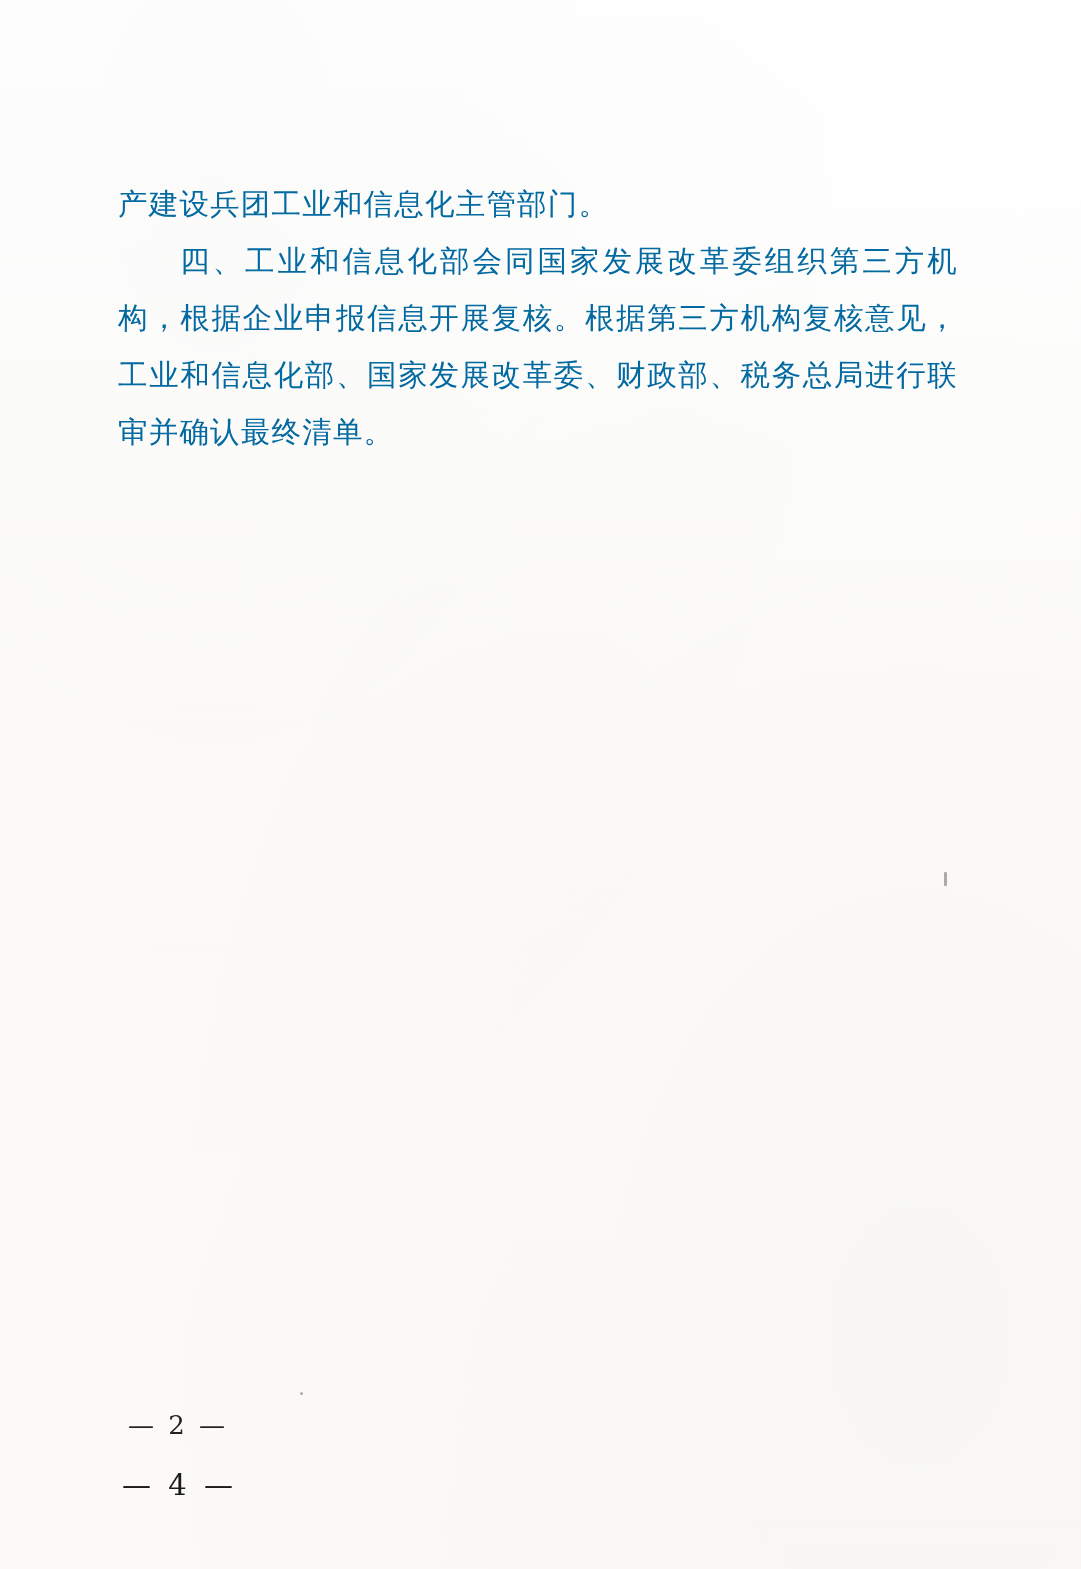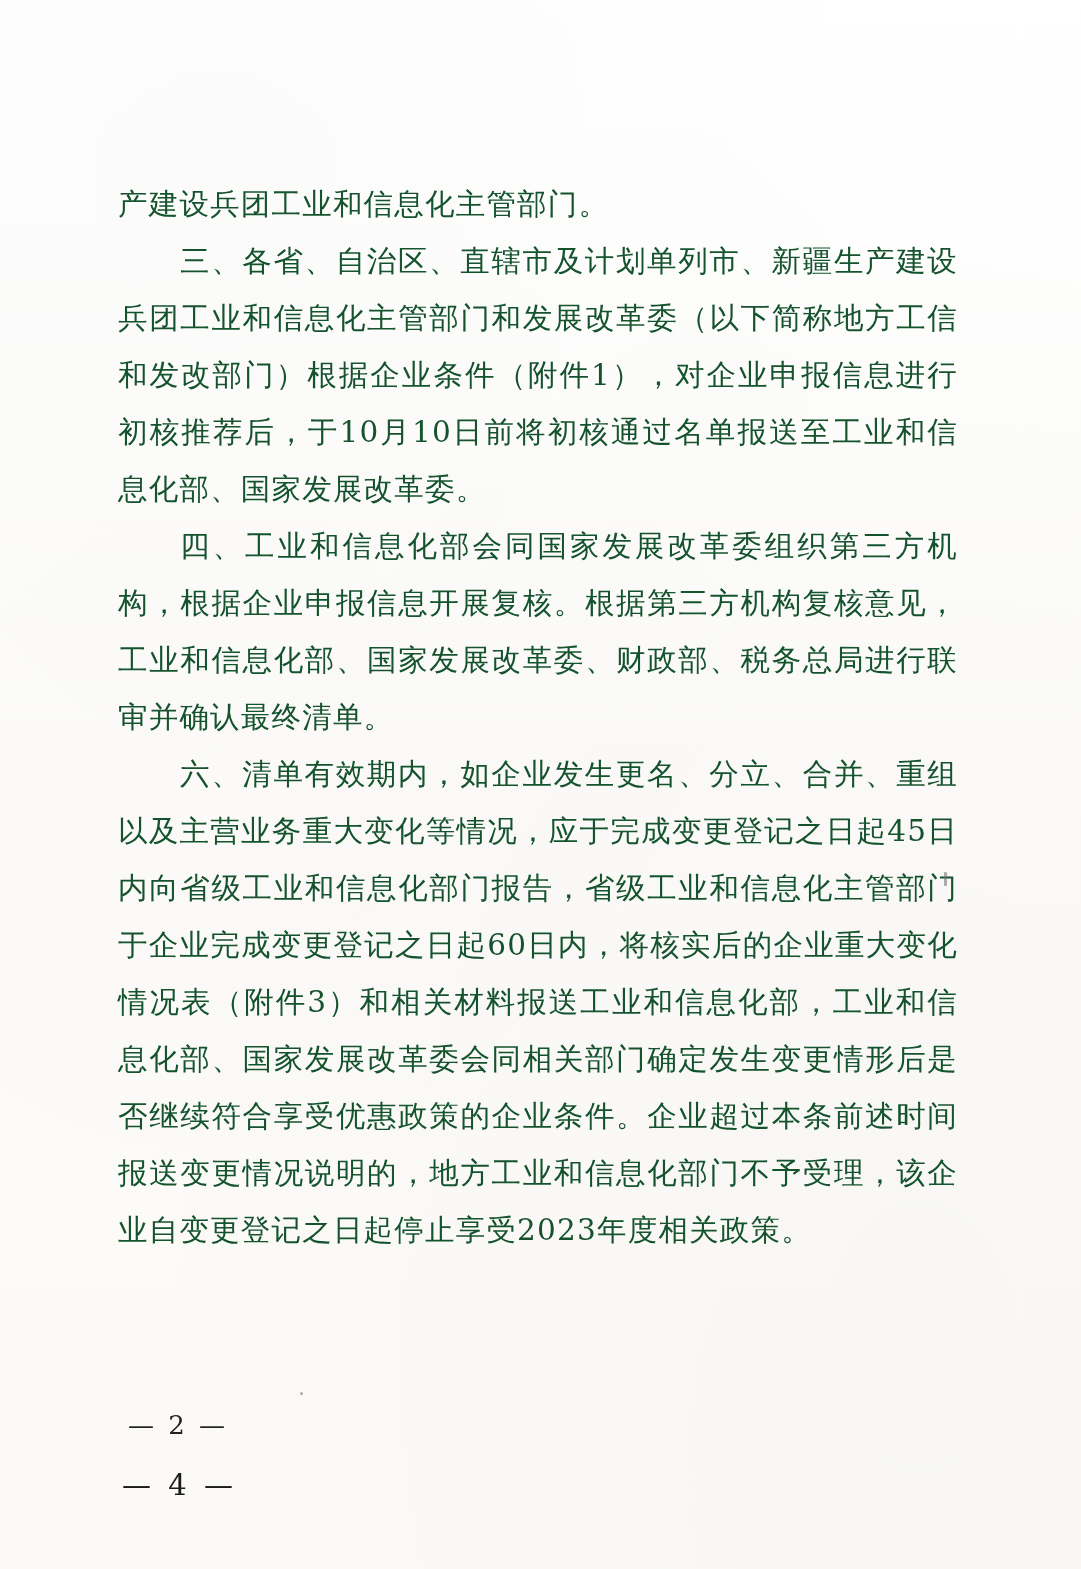--- a/index.html
+++ b/index.html
@@ -30,21 +30,21 @@
     pointer-events: none;
   }
   .doc-body {
     position: absolute;
     left: 118px;
     top: 176px;
     width: 840px;
   }
   p.line-block {
     margin: 0;
-    color: #14532d;
+    color: #0369a1;
     font-size: 29.5px;
     line-height: 57px;
     letter-spacing: 1.2px;
     text-align: justify;
     text-justify: inter-ideograph;
     font-family: "DejaVu Serif", "Liberation Serif", serif;
   }
   p.indent {
     text-indent: 62px;
   }
@@ -75,26 +75,24 @@
 </style>
 </head>
 <body>
 
 <div class="page">
 
   <div class="doc-body">
 
     <p class="line-block">产建设兵团工业和信息化主管部门。</p>
 
-    <p class="line-block indent">三、各省、自治区、直辖市及计划单列市、新疆生产建设兵团工业和信息化主管部门和发展改革委（以下简称地方工信和发改部门）根据企业条件（附件1），对企业申报信息进行初核推荐后，于10月10日前将初核通过名单报送至工业和信息化部、国家发展改革委。</p>
 
     <p class="line-block indent">四、工业和信息化部会同国家发展改革委组织第三方机构，根据企业申报信息开展复核。根据第三方机构复核意见，工业和信息化部、国家发展改革委、财政部、税务总局进行联审并确认最终清单。</p>
 
 
-    <p class="line-block indent">六、清单有效期内，如企业发生更名、分立、合并、重组以及主营业务重大变化等情况，应于完成变更登记之日起45日内向省级工业和信息化部门报告，省级工业和信息化主管部门于企业完成变更登记之日起60日内，将核实后的企业重大变化情况表（附件3）和相关材料报送工业和信息化部，工业和信息化部、国家发展改革委会同相关部门确定发生变更情形后是否继续符合享受优惠政策的企业条件。企业超过本条前述时间报送变更情况说明的，地方工业和信息化部门不予受理，该企业自变更登记之日起停止享受2023年度相关政策。</p>
 
   </div>
 
   <div class="pagenum-small">— 2 —</div>
 
   <div class="pagenum-main">— 4 —</div>
 
   <span class="speck" style="left:944px; top:872px; width:3px; height:14px; border-radius:1px;"></span>
   <span class="speck" style="left:300px; top:1392px; width:3px; height:3px;"></span>
 

